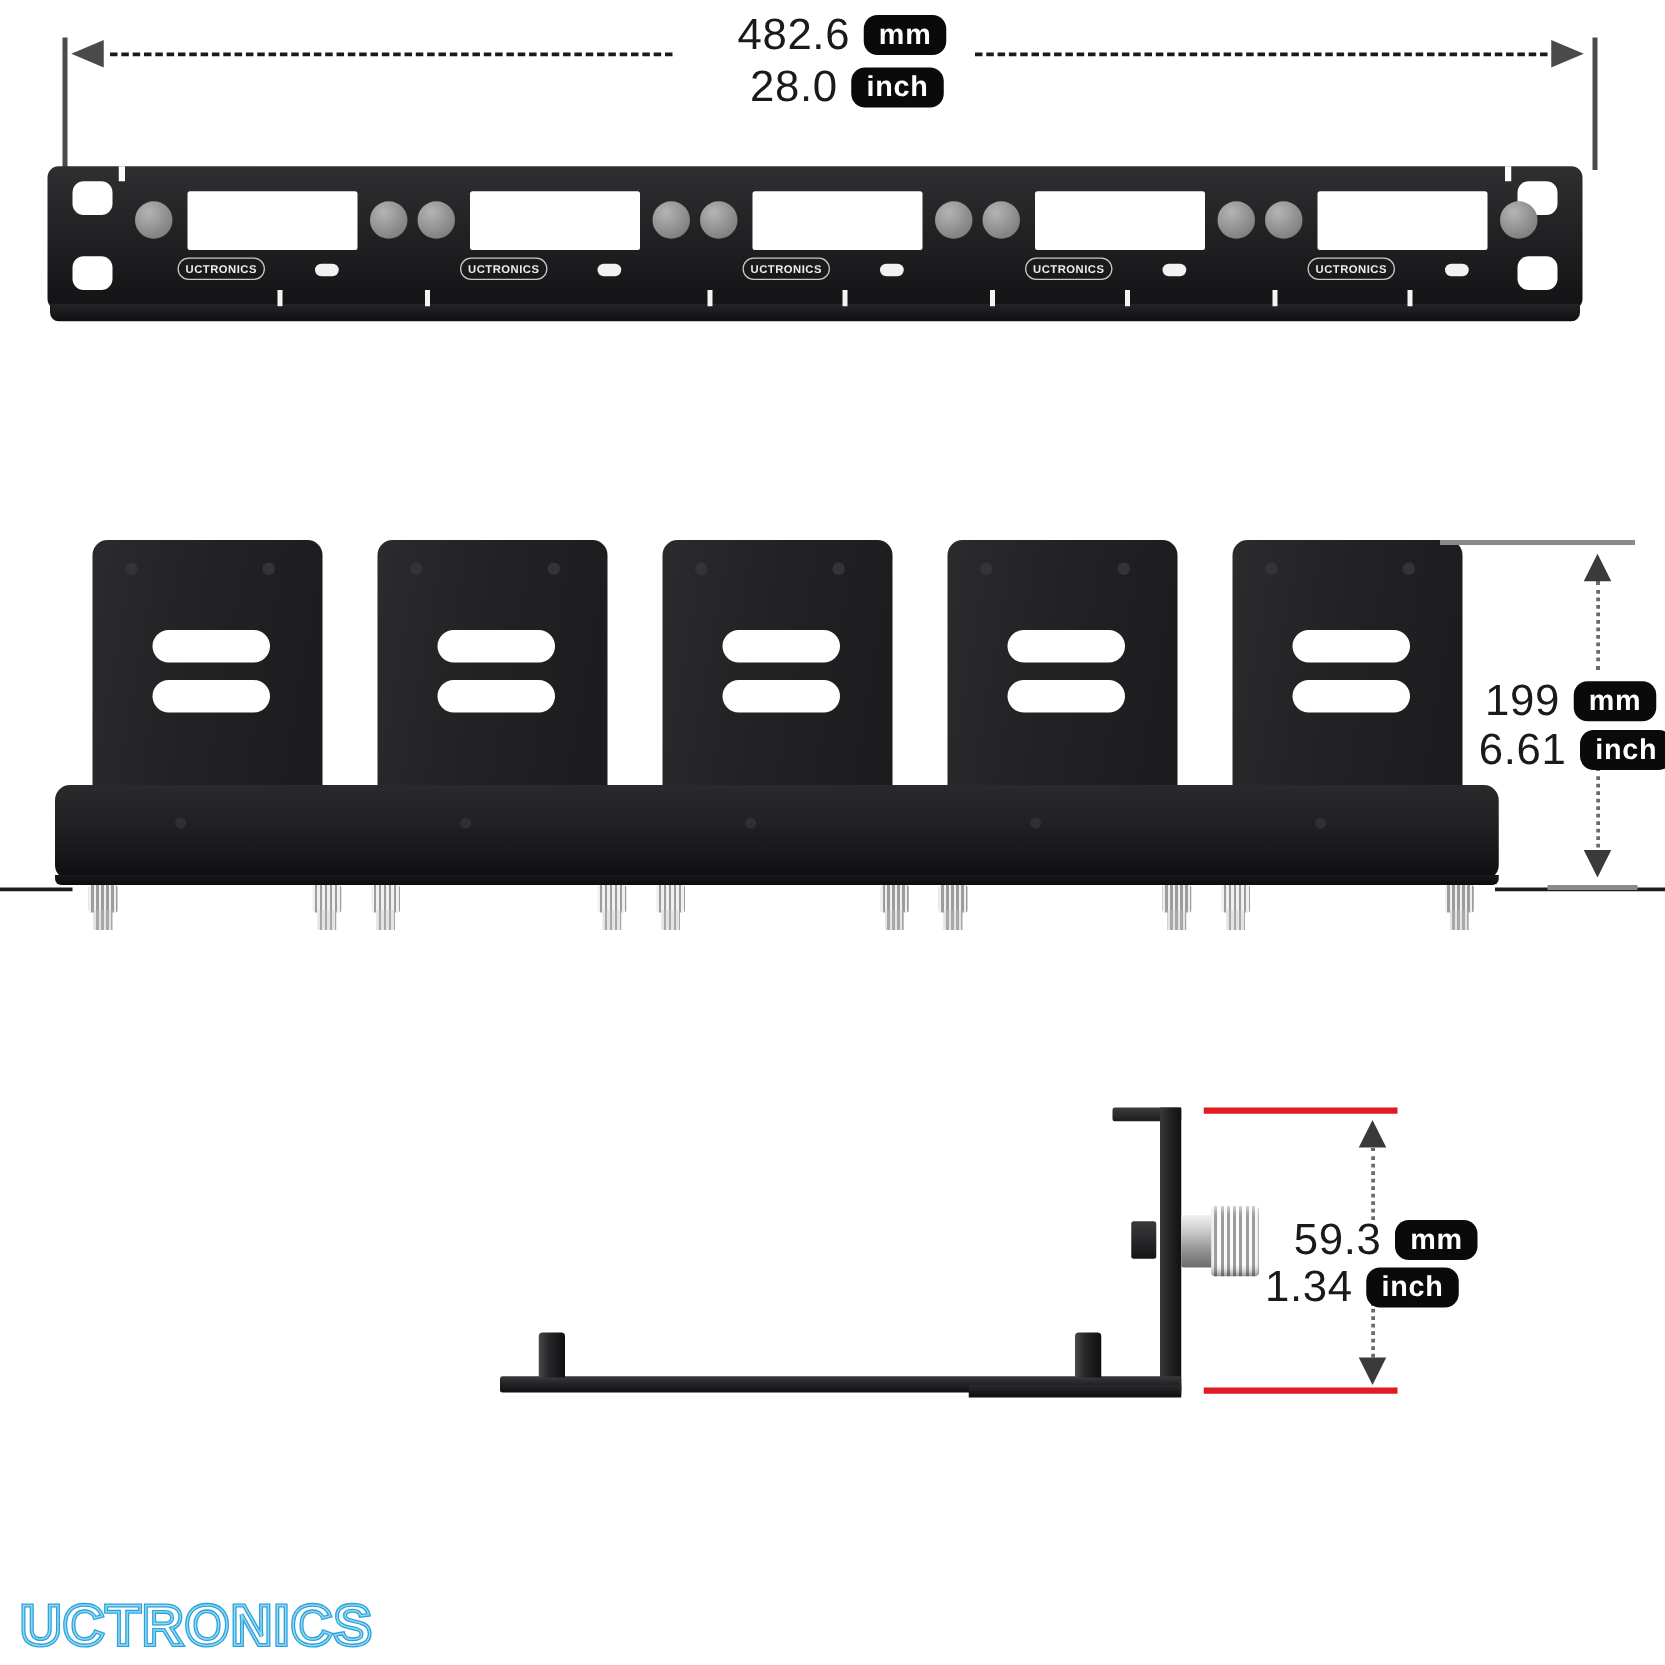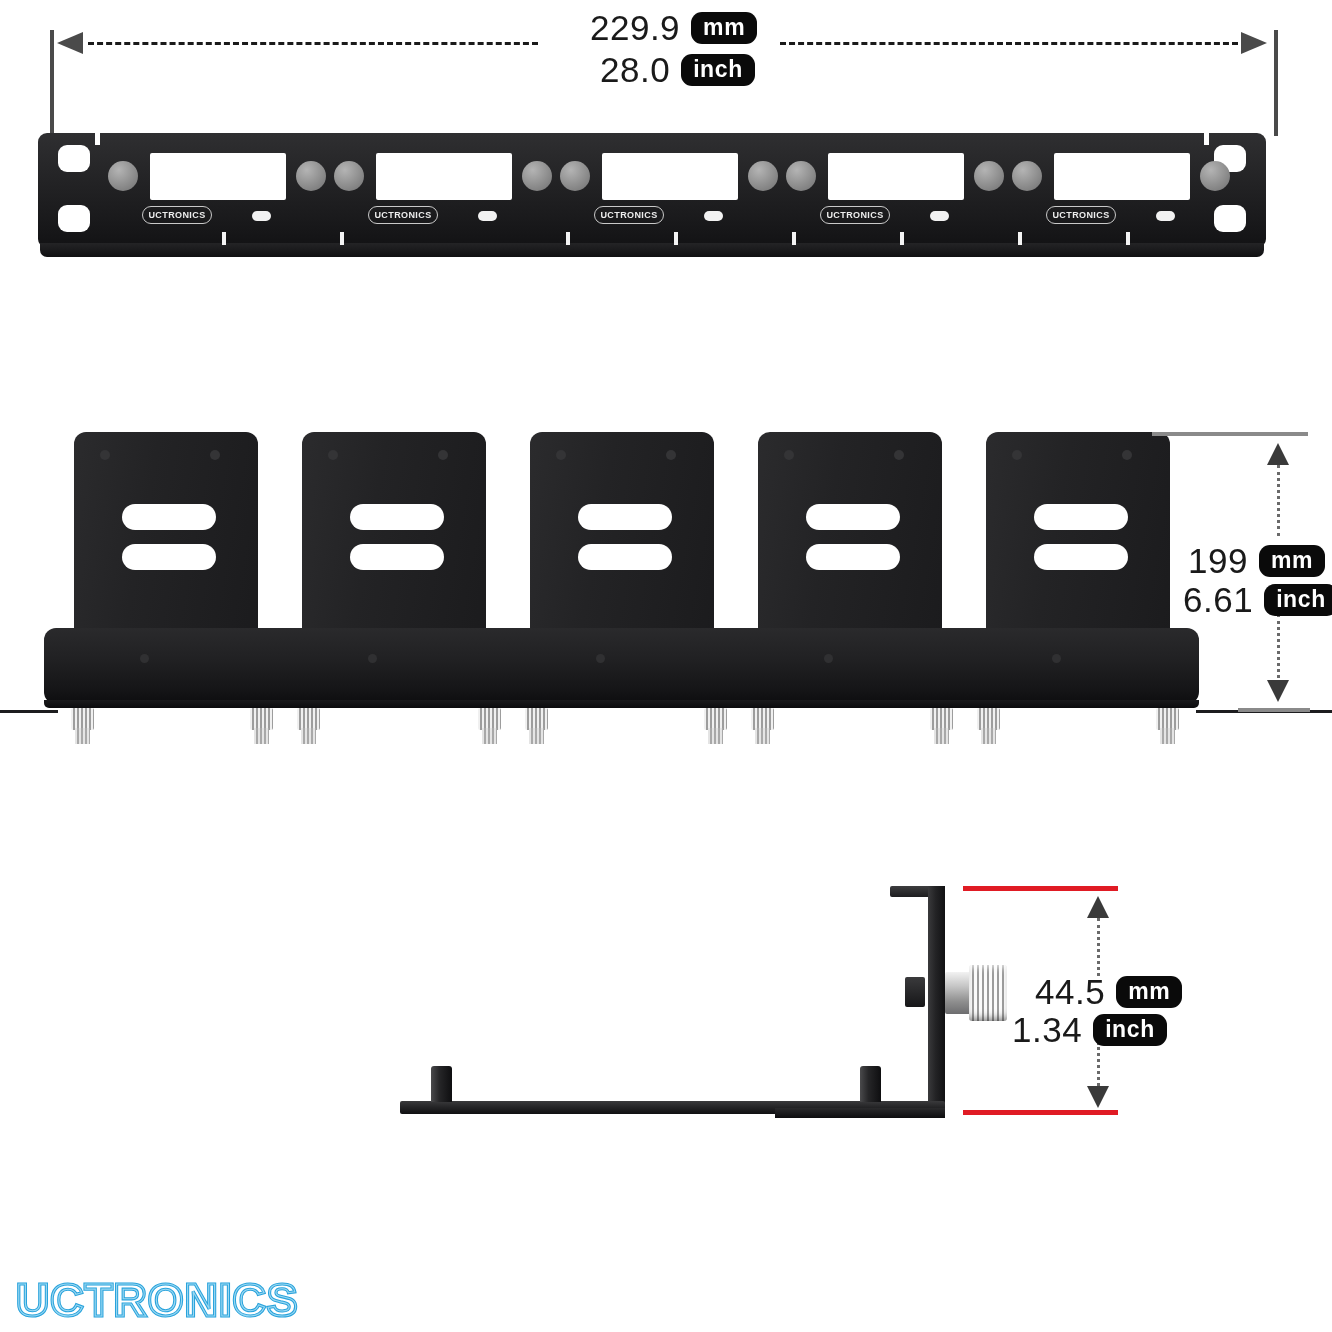--- a/index.html
+++ b/index.html
@@ -173,21 +173,21 @@
 
   <div class="ext-v" style="left:50px; top:30px; height:106px;"></div>
   <div class="ext-v" style="left:1274px; top:30px; height:106px;"></div>
 
   <div class="dash-h" style="left:88px; top:42px; width:450px;"></div>
   <div class="dash-h" style="left:780px; top:42px; width:458px;"></div>
   <div class="arrow arrow-left" style="left:57px; top:32px;"></div>
   <div class="arrow arrow-right" style="left:1241px; top:32px;"></div>
 
   <div class="dim-line" style="left:590px; top:8px;">
-    <span class="dim-num">229.9</span>
+    <span class="dim-num">482.6</span>
     <span class="unit-badge">mm</span>
   </div>
   <div class="dim-line" style="left:600px; top:50px;">
     <span class="dim-num">28.0</span>
     <span class="unit-badge">inch</span>
   </div>
 
   <div id="panel-view">
     <div class="panel-body"></div>
     <div class="panel-lip"></div>
@@ -361,21 +361,21 @@
 
   <div class="ext-h-red" style="left:963px; top:886px;  width:155px;"></div>
   <div class="ext-h-red" style="left:963px; top:1110px; width:155px;"></div>
 
   <div class="dot-v" style="left:1097px; top:918px; height:58px;"></div>
   <div class="dot-v" style="left:1097px; top:1042px; height:44px;"></div>
   <div class="arrow arrow-up" style="left:1087px; top:896px;"></div>
   <div class="arrow arrow-down" style="left:1087px; top:1086px;"></div>
 
   <div class="dim-line" style="left:1035px; top:972px;">
-    <span class="dim-num">44.5</span>
+    <span class="dim-num">59.3</span>
     <span class="unit-badge">mm</span>
   </div>
   <div class="dim-line" style="left:1012px; top:1010px;">
     <span class="dim-num">1.34</span>
     <span class="unit-badge">inch</span>
   </div>
 
   <div id="logo">
     <svg width="290" height="56" viewBox="0 0 290 56" aria-hidden="true">
       <text x="4" y="44" font-family="Liberation Sans, sans-serif" font-size="46" font-weight="bold" letter-spacing="1" fill="none" stroke="#29a3dc" stroke-width="3.2">UCTRONICS</text>

